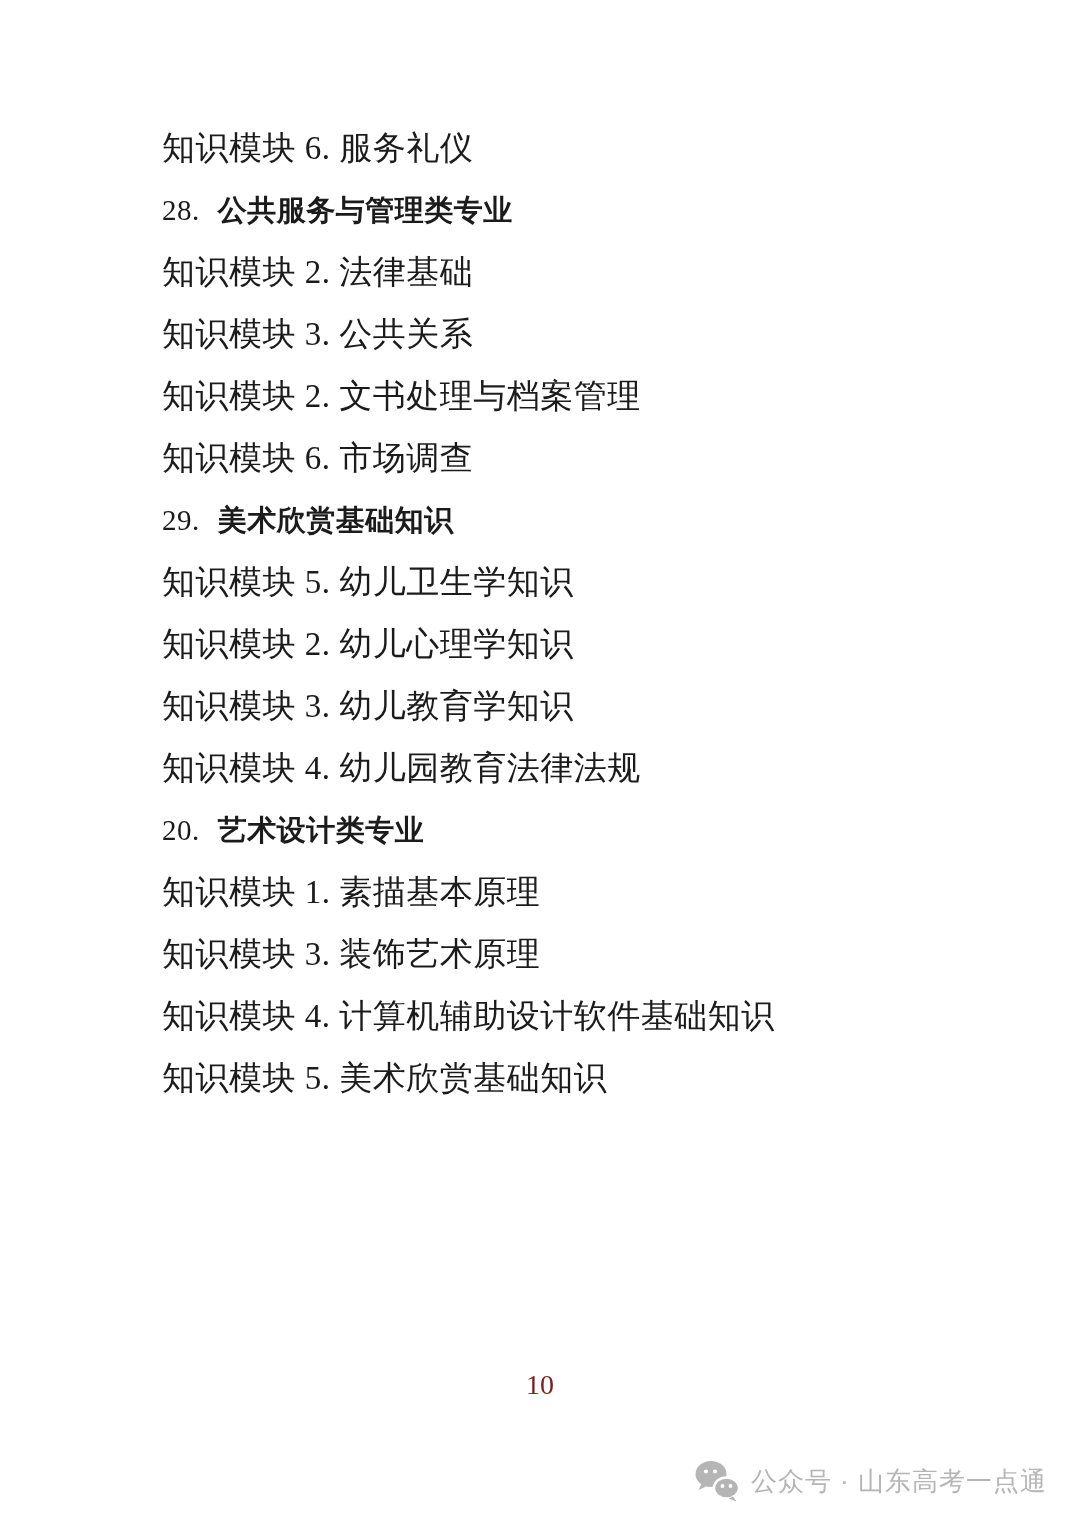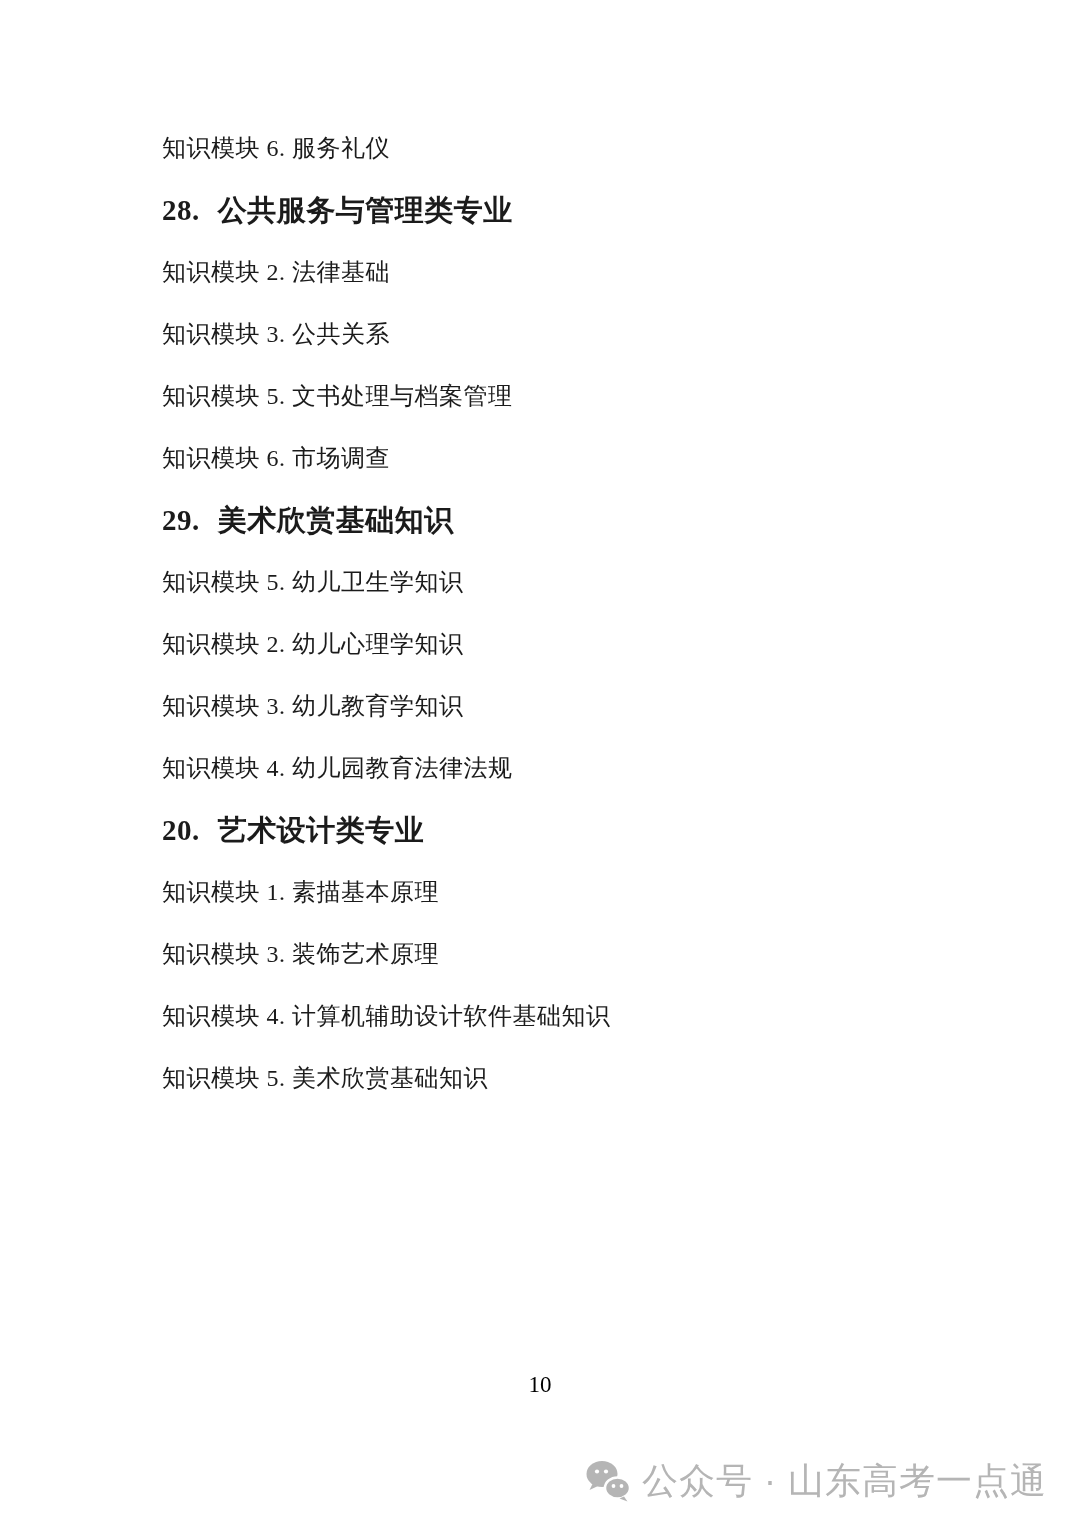--- a/index.html
+++ b/index.html
@@ -16,57 +16,57 @@
     font-family: "Liberation Serif", serif;
     color: #1b1b1b;
   }
   .content {
     position: absolute;
     left: 162px;
     top: 133px;
     right: 60px;
   }
   .line {
-    font-size: 24px;
+    font-size: 33px;
     line-height: 30px;
     height: 30px;
     margin: 0 0 32px 0;
     white-space: nowrap;
     letter-spacing: 0.5px;
   }
   .line.header {
     font-size: 29px;
   }
   .line.header .num {
-    font-weight: bold;
+    font-weight: normal;
   }
   .line.header .title {
     font-weight: bold;
     margin-left: 18px;
   }
   .page-number {
     position: absolute;
     top: 1372px;
     left: 0;
     width: 100%;
     text-align: center;
-    font-size: 23px;
+    font-size: 28px;
     line-height: 26px;
-    color: #000000;
+    color: #7f1d1d;
   }
   .watermark {
     position: absolute;
     top: 1460px;
     right: 33px;
     display: flex;
     align-items: center;
     gap: 11px;
     color: #b5b5b5;
     font-family: "Liberation Sans", sans-serif;
-    font-size: 36px;
+    font-size: 26px;
     line-height: 42px;
     letter-spacing: 1px;
   }
   .wechat-icon {
     width: 46px;
     height: 42px;
     display: block;
   }
 </style>
 </head>
@@ -76,21 +76,21 @@
   <div class="content">
 
     <div class="line item">知识模块 6. 服务礼仪</div>
 
     <div class="line header">
       <span class="num">28.</span><span class="title">公共服务与管理类专业</span>
     </div>
 
     <div class="line item">知识模块 2. 法律基础</div>
     <div class="line item">知识模块 3. 公共关系</div>
-    <div class="line item">知识模块 5. 文书处理与档案管理</div>
+    <div class="line item">知识模块 2. 文书处理与档案管理</div>
     <div class="line item">知识模块 6. 市场调查</div>
 
     <div class="line header">
       <span class="num">29.</span><span class="title">美术欣赏基础知识</span>
     </div>
 
     <div class="line item">知识模块 5. 幼儿卫生学知识</div>
     <div class="line item">知识模块 2. 幼儿心理学知识</div>
     <div class="line item">知识模块 3. 幼儿教育学知识</div>
     <div class="line item">知识模块 4. 幼儿园教育法律法规</div>

